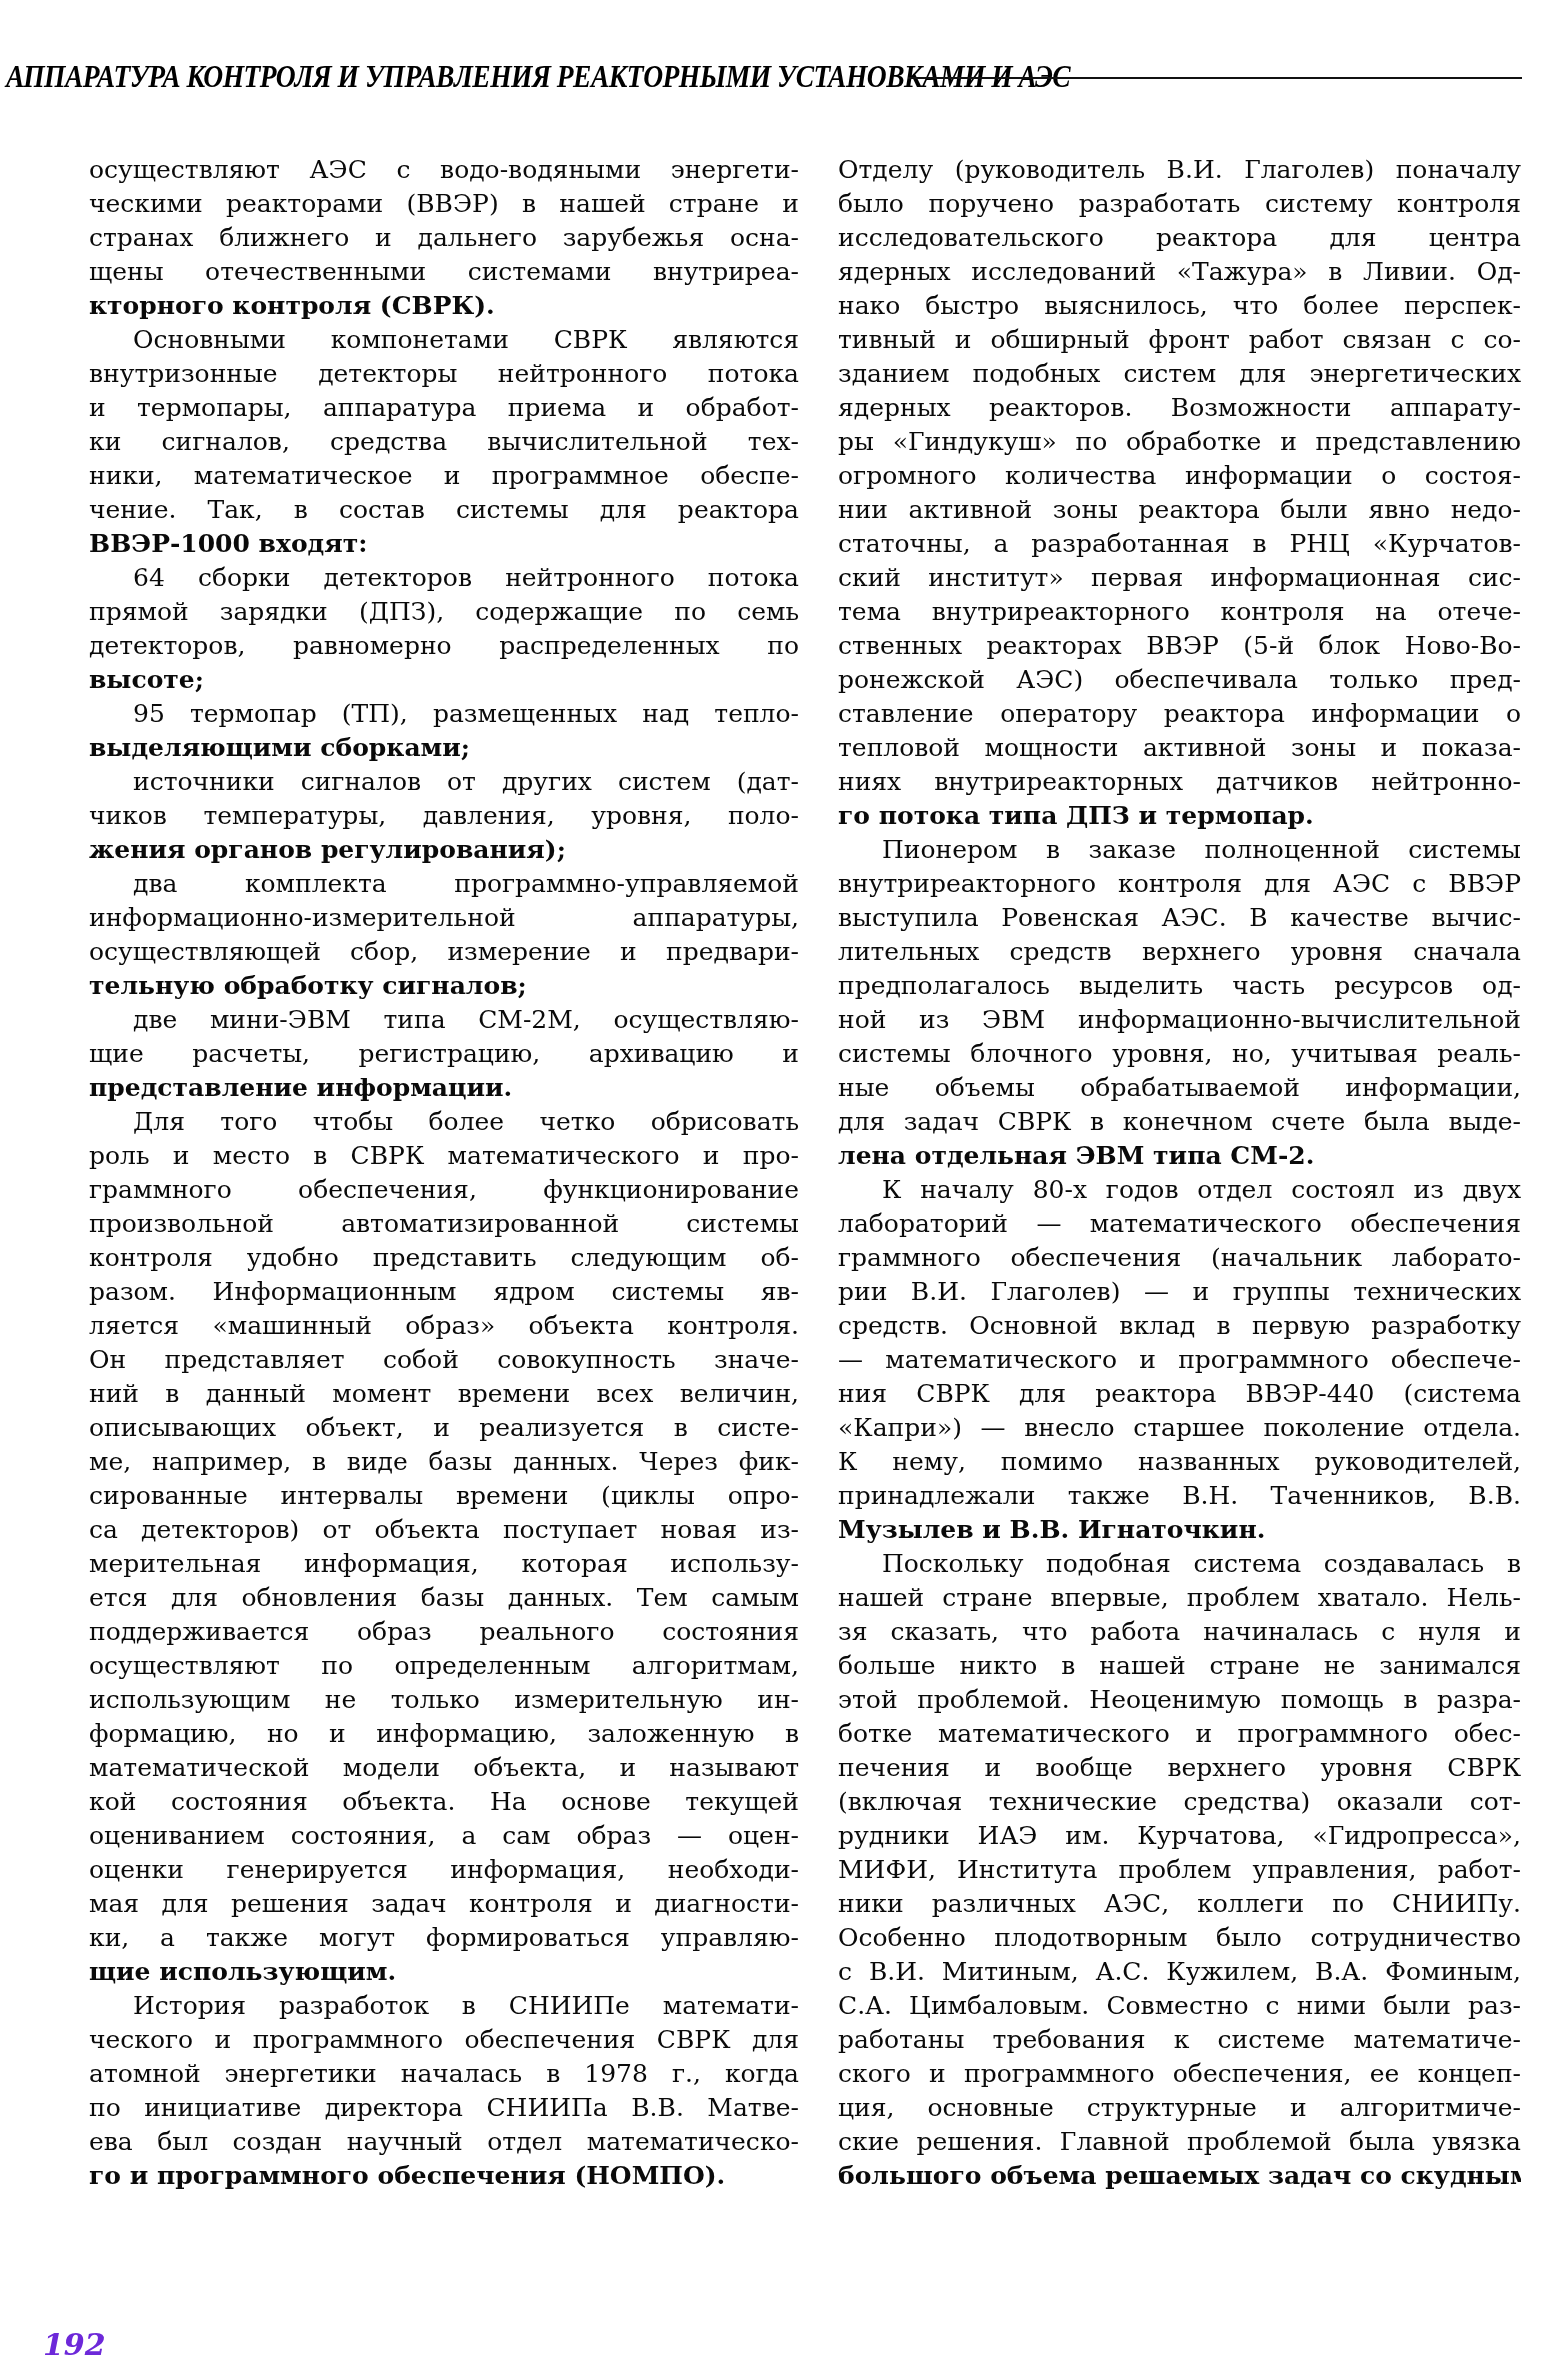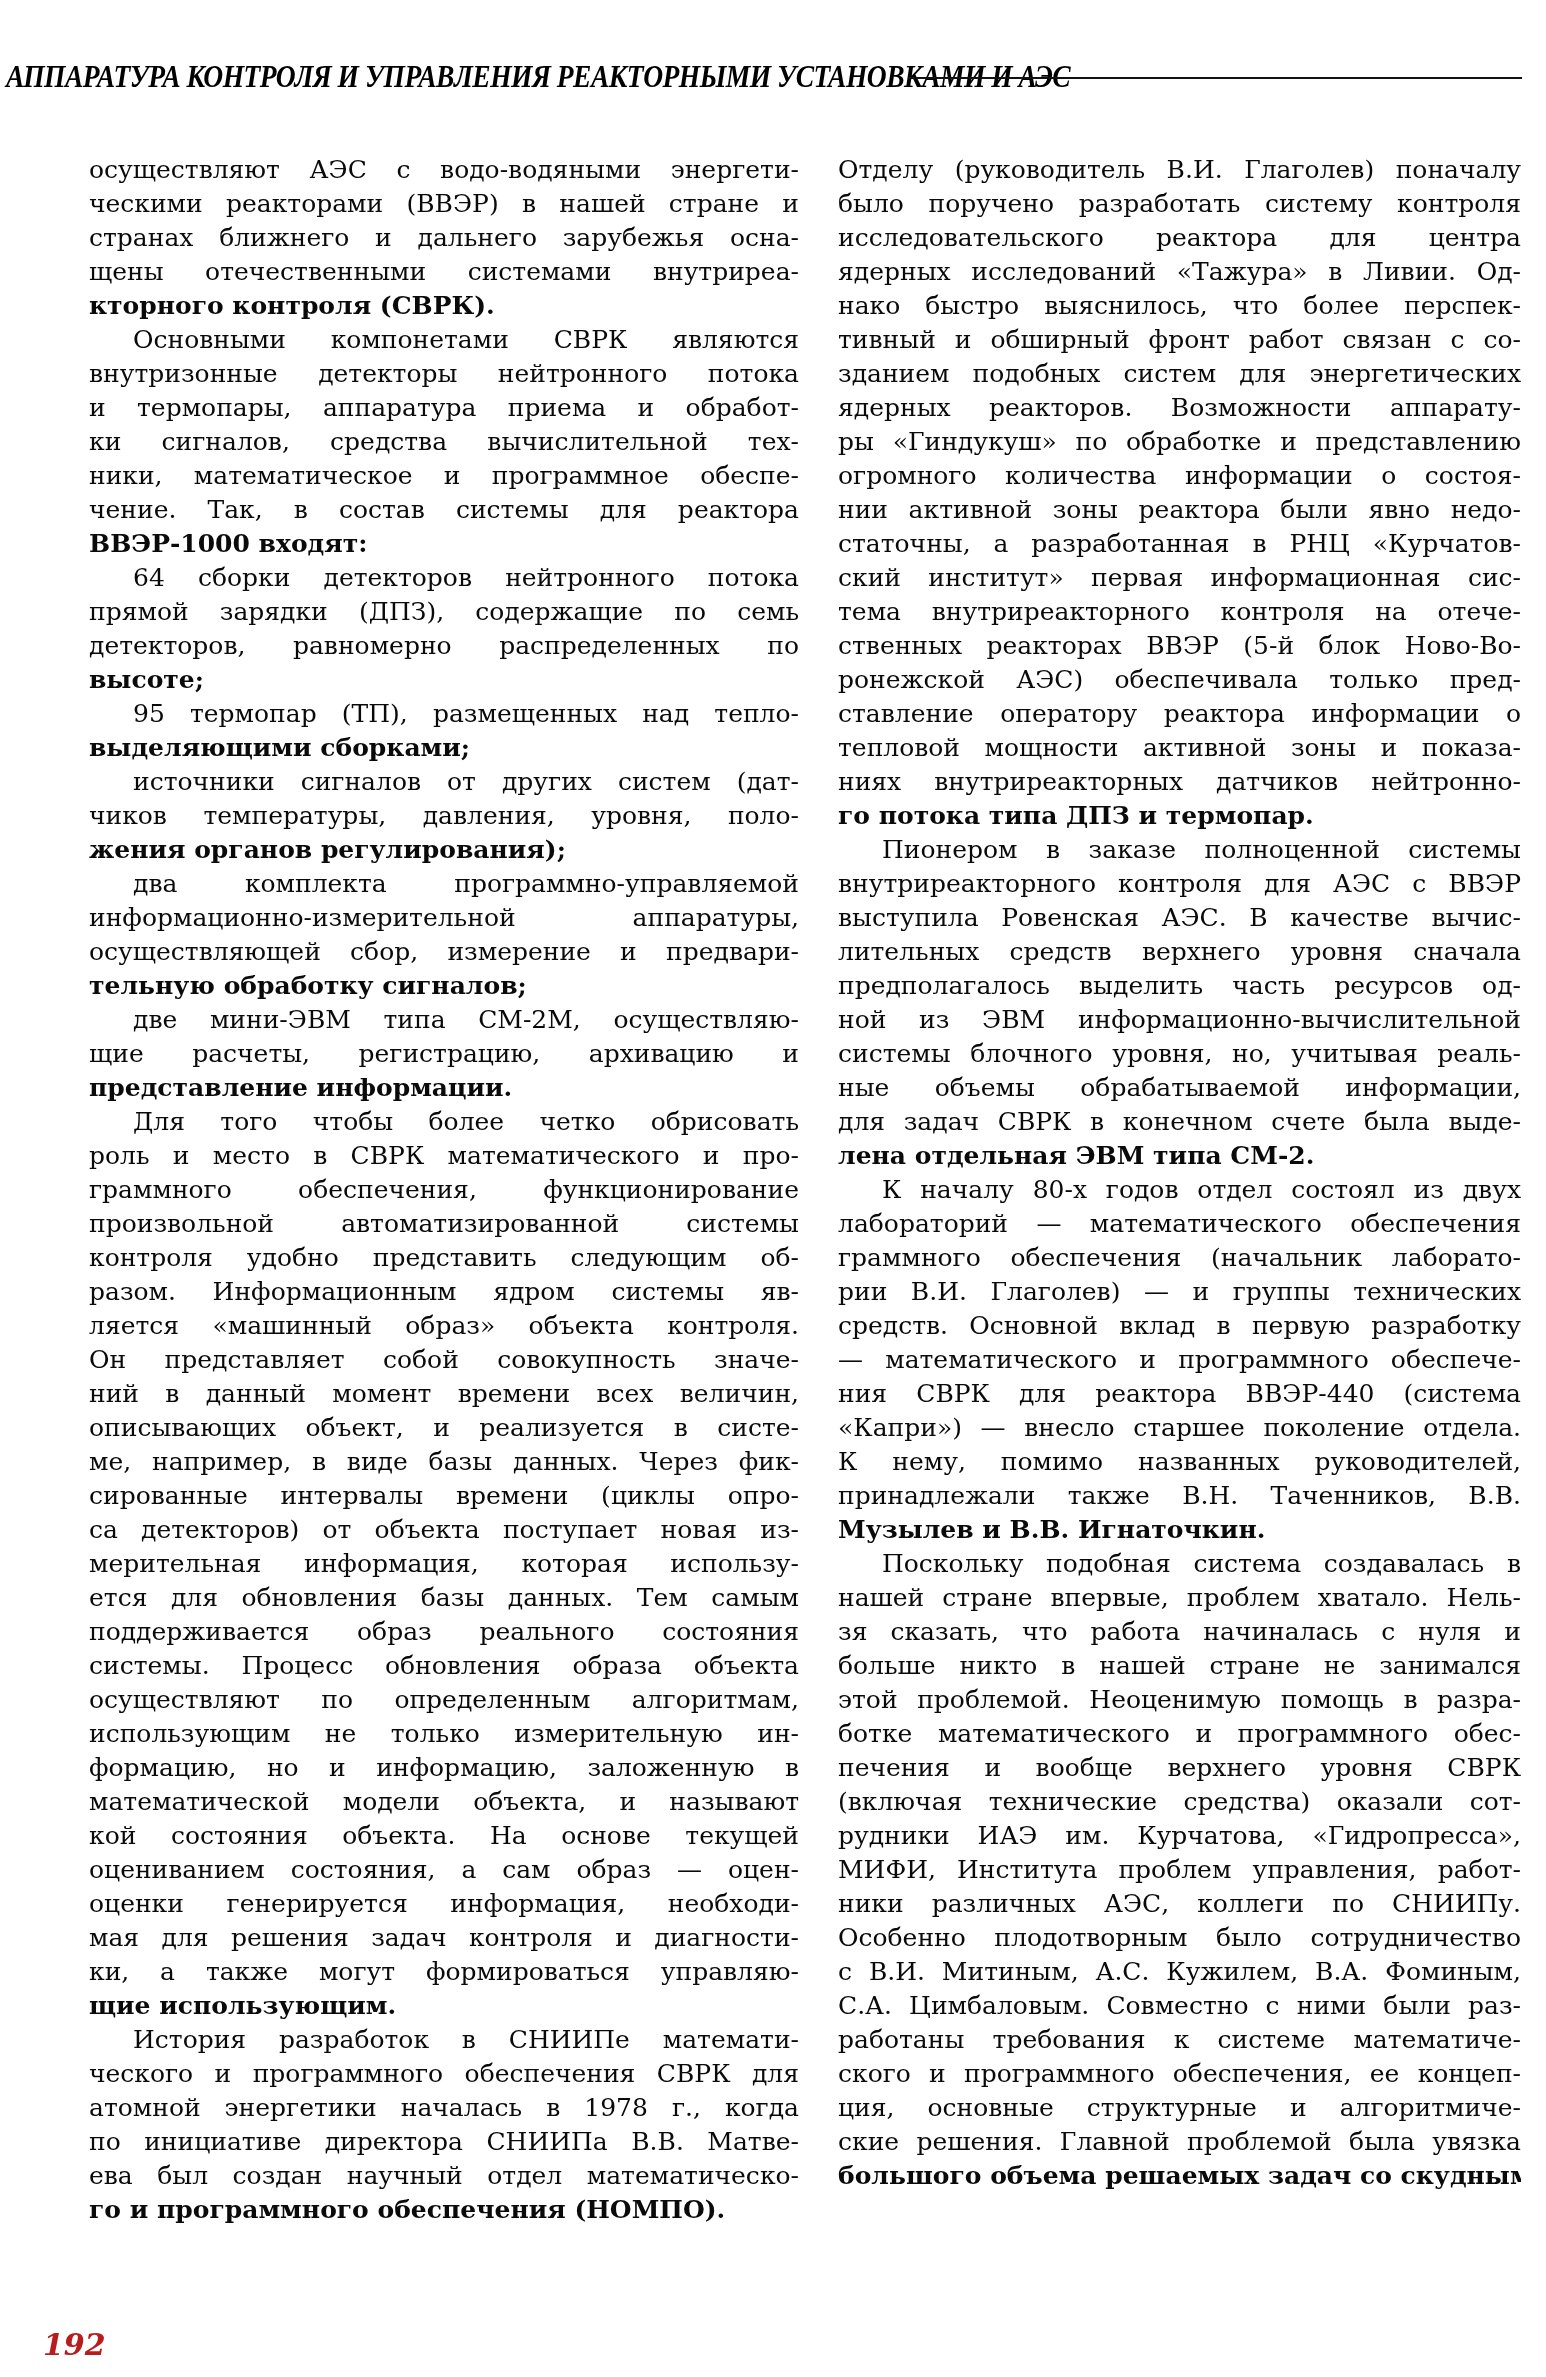--- a/index.html
+++ b/index.html
@@ -24,21 +24,21 @@
     text-align: justify; hyphens: manual;
   }
   .col-left { left: 89px; width: 710px; }
   .col-right { left: 838px; width: 683px; }
   .para { margin: 0; }
   .line { display: block; text-align: justify; text-align-last: justify; white-space: nowrap; overflow: hidden; }
   .line.last { text-align-last: left; font-weight: bold; }
   .page-number {
     position: absolute; left: 43px; top: 2327px;
     font-family: "DejaVu Serif", serif; font-style: italic; font-weight: bold;
-    font-size: 30px; color: #b91c1c;
+    font-size: 30px; color: #6d28d9;
   }
 </style>
 </head>
 <body>
 
 <div class="header">
   <span class="header-title">АППАРАТУРА КОНТРОЛЯ И УПРАВЛЕНИЯ РЕАКТОРНЫМИ УСТАНОВКАМИ И АЭС</span>
   <div class="header-rule"></div>
 </div>
 
@@ -95,21 +95,20 @@
       <span class="line">ляется «машинный образ» объекта контроля.</span>
       <span class="line">Он представляет собой совокупность значе-</span>
       <span class="line">ний в данный момент времени всех величин,</span>
       <span class="line">описывающих объект, и реализуется в систе-</span>
       <span class="line">ме, например, в виде базы данных. Через фик-</span>
       <span class="line">сированные интервалы времени (циклы опро-</span>
       <span class="line">са детекторов) от объекта поступает новая из-</span>
       <span class="line">мерительная информация, которая использу-</span>
       <span class="line">ется для обновления базы данных. Тем самым</span>
       <span class="line">поддерживается образ реального состояния</span>
-      <span class="line">системы. Процесс обновления образа объекта</span>
       <span class="line">осуществляют по определенным алгоритмам,</span>
       <span class="line">использующим не только измерительную ин-</span>
       <span class="line">формацию, но и информацию, заложенную в</span>
       <span class="line">математической модели объекта, и называют</span>
       <span class="line">кой состояния объекта. На основе текущей</span>
       <span class="line">оцениванием состояния, а сам образ — оцен-</span>
       <span class="line">оценки генерируется информация, необходи-</span>
       <span class="line">мая для решения задач контроля и диагности-</span>
       <span class="line">ки, а также могут формироваться управляю-</span>
       <span class="line last">щие использующим.</span>

